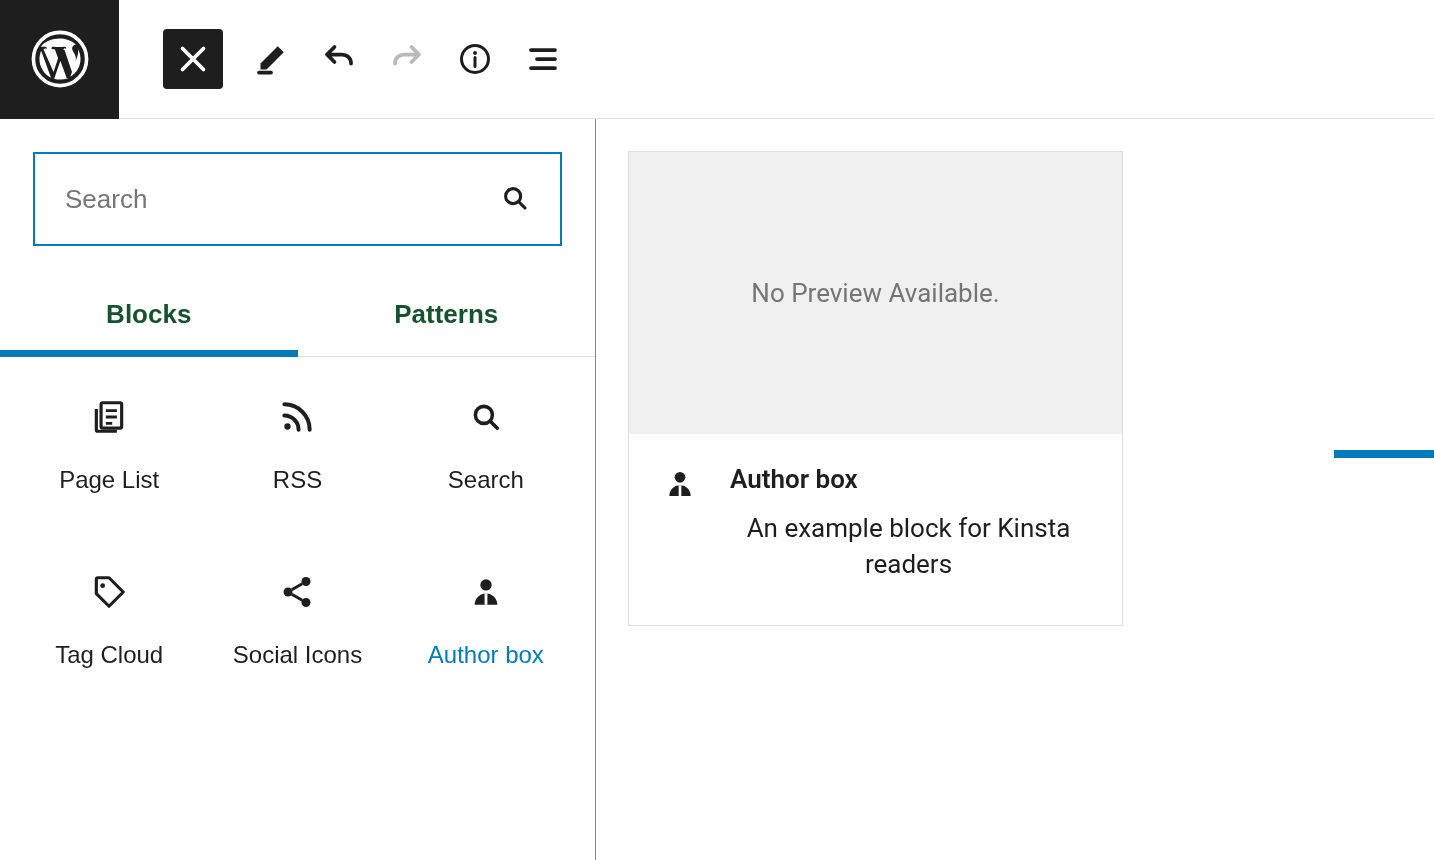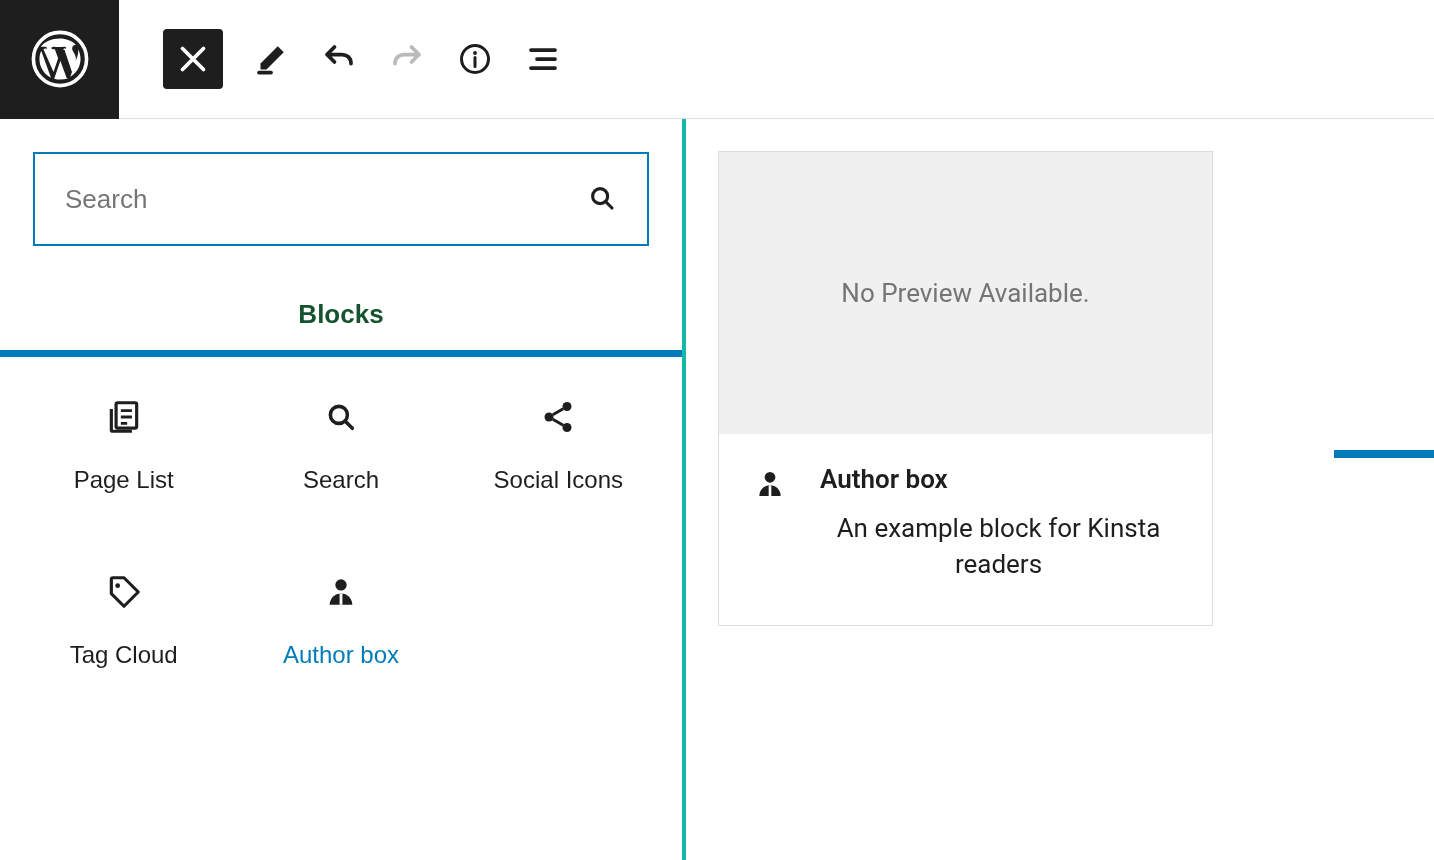--- a/index.html
+++ b/index.html
@@ -60,22 +60,22 @@
       height: 36px;
     }
     .toolbar-btn.disabled svg {
       opacity: 0.3;
     }
     .main-container {
       display: flex;
       height: calc(100vh - 119px);
     }
     .inserter-panel {
-      width: 686px;
-      border-right: 4px solid #14b8a6;
+      width: 596px;
+      border-right: 1px solid #14b8a6;
       display: flex;
       flex-direction: column;
     }
     .search-wrapper {
       padding: 33px;
     }
     .search-box {
       border: 2px solid #007cba;
       display: flex;
       align-items: center;
@@ -263,66 +263,76 @@
         <button class="search-icon-btn">
           <svg width="30" height="30" viewBox="0 0 24 24">
             <circle cx="10.5" cy="10.5" r="6" stroke="#1e1e1e" stroke-width="2.5" fill="none"></circle>
             <path d="M15 15l5 5" stroke="#1e1e1e" stroke-width="2.5" stroke-linecap="round"></path>
           </svg>
         </button>
       </div>
     </div>
     <div class="tabs">
       <button class="tab active">Blocks</button>
+      <button class="tab">Patterns</button>
     </div>
     <div class="blocks-grid">
 
       <button class="block-item">
         <span class="block-icon">
           <svg width="38" height="38" viewBox="0 0 24 24">
             <rect x="7" y="3" width="13" height="16" rx="1" stroke="#1e1e1e" stroke-width="2" fill="none"></rect>
             <path d="M10 8h7M10 12h7M10 16h4" stroke="#1e1e1e" stroke-width="1.8"></path>
             <path d="M4 7v13a1 1 0 001 1h12" stroke="#1e1e1e" stroke-width="2" fill="none"></path>
           </svg>
         </span>
         <span class="block-label">Page List</span>
       </button>
 
+      <button class="block-item">
+        <span class="block-icon">
+          <svg width="38" height="38" viewBox="0 0 24 24">
+            <circle cx="6" cy="18" r="2" fill="#1e1e1e"></circle>
+            <path d="M4 11a9 9 0 019 9M4 4a16 16 0 0116 16" stroke="#1e1e1e" stroke-width="2.5" fill="none" stroke-linecap="round"></path>
+          </svg>
+        </span>
+        <span class="block-label">RSS</span>
+      </button>
 
       <button class="block-item">
         <span class="block-icon">
           <svg width="34" height="34" viewBox="0 0 24 24">
             <circle cx="10.5" cy="10.5" r="6" stroke="#1e1e1e" stroke-width="2.5" fill="none"></circle>
             <path d="M15 15l5 5" stroke="#1e1e1e" stroke-width="2.5" stroke-linecap="round"></path>
           </svg>
         </span>
         <span class="block-label">Search</span>
       </button>
 
+
+      <button class="block-item">
+        <span class="block-icon">
+          <svg width="38" height="38" viewBox="0 0 24 24">
+            <path d="M12 3l9 9-9 9-8-8V4a1 1 0 011-1h7z" stroke="#1e1e1e" stroke-width="2" fill="none" stroke-linejoin="round"></path>
+            <circle cx="8" cy="8" r="1.5" fill="#1e1e1e"></circle>
+          </svg>
+        </span>
+        <span class="block-label">Tag Cloud</span>
+      </button>
 
       <button class="block-item">
         <span class="block-icon">
           <svg width="36" height="36" viewBox="0 0 24 24">
             <circle cx="18" cy="5" r="3" fill="#1e1e1e"></circle>
             <circle cx="6" cy="12" r="3" fill="#1e1e1e"></circle>
             <circle cx="18" cy="19" r="3" fill="#1e1e1e"></circle>
             <path d="M8.5 10.5l7-4M8.5 13.5l7 4" stroke="#1e1e1e" stroke-width="2"></path>
           </svg>
         </span>
         <span class="block-label">Social Icons</span>
-      </button>
-
-      <button class="block-item">
-        <span class="block-icon">
-          <svg width="38" height="38" viewBox="0 0 24 24">
-            <path d="M12 3l9 9-9 9-8-8V4a1 1 0 011-1h7z" stroke="#1e1e1e" stroke-width="2" fill="none" stroke-linejoin="round"></path>
-            <circle cx="8" cy="8" r="1.5" fill="#1e1e1e"></circle>
-          </svg>
-        </span>
-        <span class="block-label">Tag Cloud</span>
       </button>
 
       <button class="block-item selected">
         <span class="block-icon">
           <svg width="34" height="34" viewBox="0 0 24 24">
             <circle cx="12" cy="7" r="4" fill="#1e1e1e"></circle>
             <path d="M4 21c0-4.5 3.5-8 8-8s8 3.5 8 8" fill="#1e1e1e"></path>
             <path d="M12 13v8" stroke="#fff" stroke-width="2"></path>
           </svg>
         </span>

